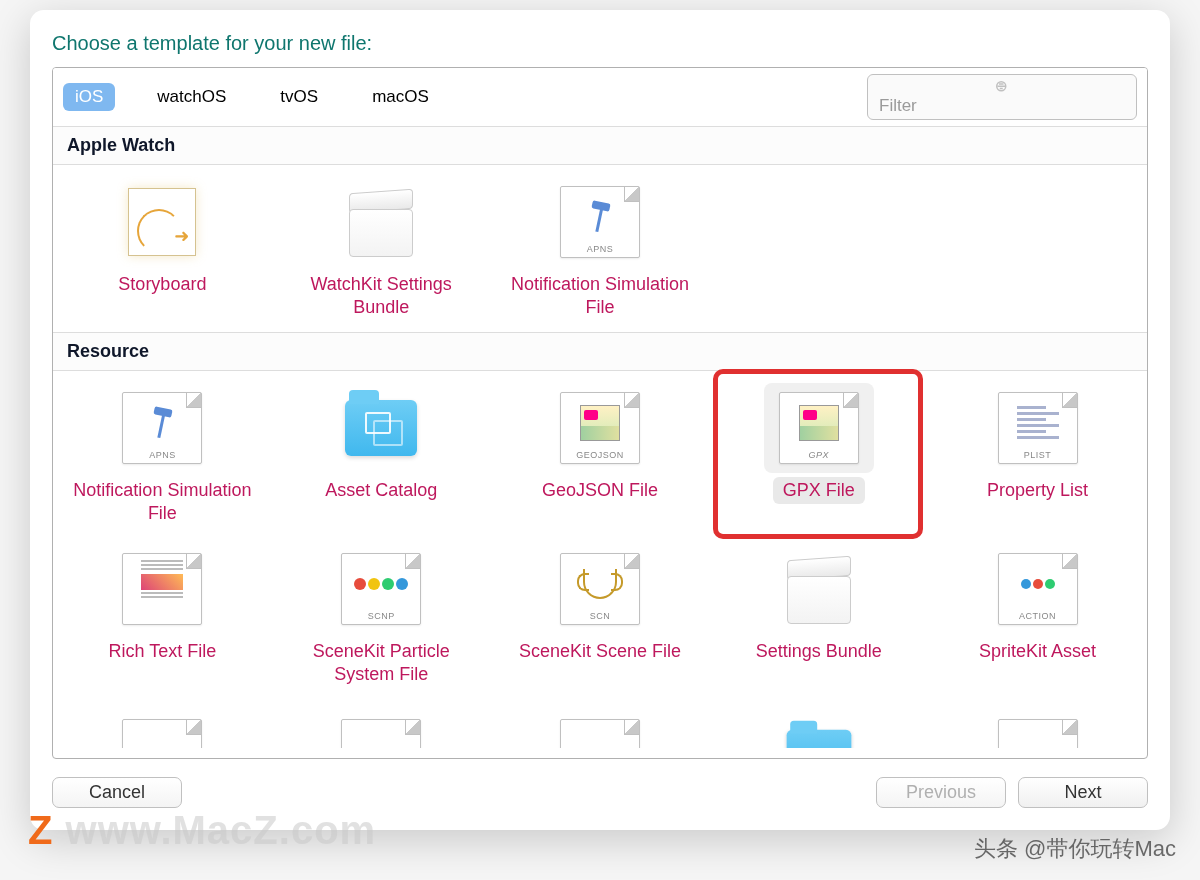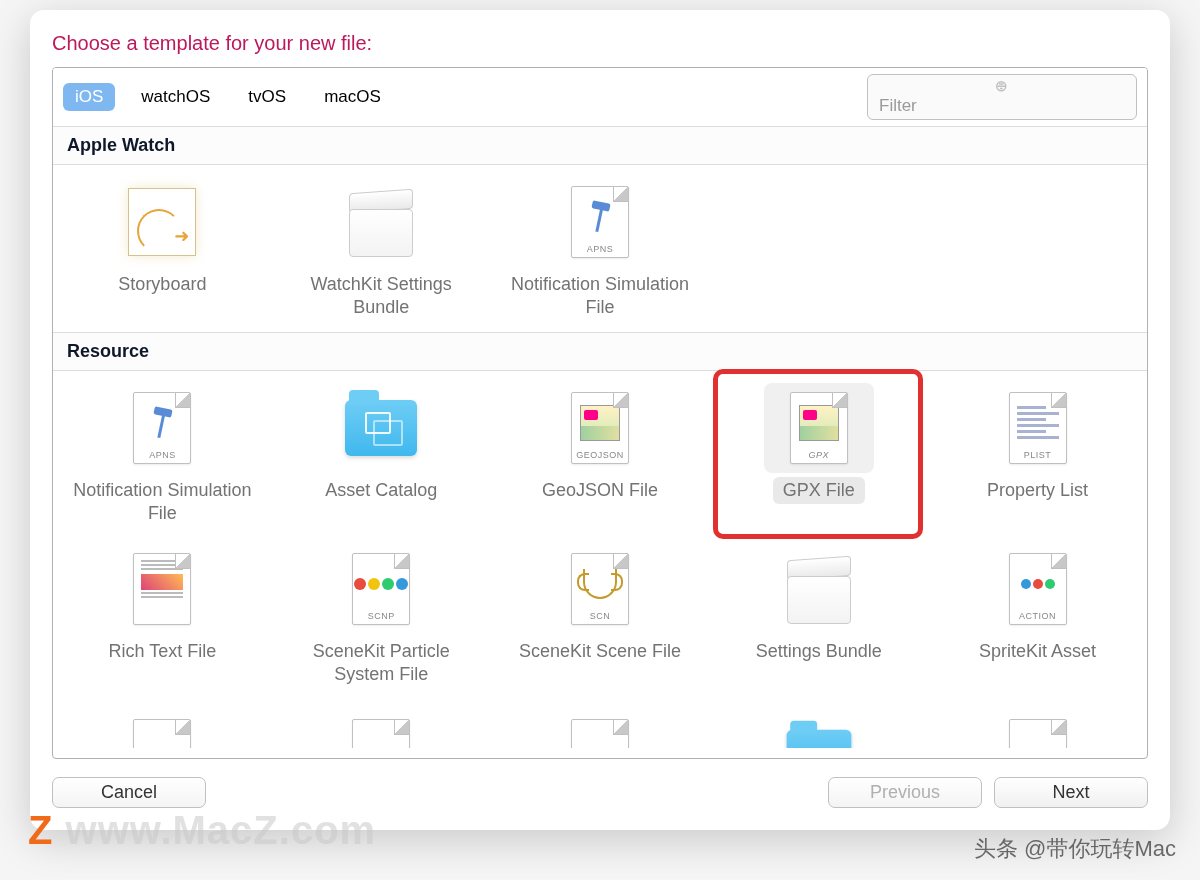--- a/index.html
+++ b/index.html
@@ -19,36 +19,36 @@
       height: 820px;
       background: #fff;
       border-radius: 14px;
       box-shadow: 0 10px 40px rgba(0,0,0,0.18);
       padding: 22px;
       display: flex;
       flex-direction: column;
     }
     .title {
       font-size: 20px;
-      color: #be185d;
+      color: #0f766e;
       margin-bottom: 12px;
     }
     .content-box {
       flex: 1;
       border: 1px solid #b0b0b0;
       border-radius: 4px;
       overflow: hidden;
       display: flex;
       flex-direction: column;
     }
     .toolbar {
       display: flex;
       align-items: center;
       padding: 6px 10px;
-      gap: 6px;
+      gap: 22px;
       background: #fff;
     }
     .tab {
       font-size: 17px;
       padding: 4px 12px;
       border-radius: 6px;
       color: #000000;
       cursor: pointer;
       margin-right: 8px;
     }
@@ -111,37 +111,37 @@
       height: 90px;
       display: flex;
       align-items: center;
       justify-content: center;
       border-radius: 8px;
     }
     .item.selected .icon-zone { background: #f0f0f0; font-style: italic; }
     .item-label {
       margin-top: 4px;
       font-size: 18px;
-      color: #737373;
+      color: #be185d;
       text-align: center;
       line-height: 1.3;
       max-width: 200px;
       padding: 2px 10px;
       border-radius: 6px;
     }
     .item.selected .item-label { background: #e9e9e9; }
     .highlight-box {
       position: absolute;
       border: 5px solid #e03030;
       border-radius: 10px;
       pointer-events: none;
     }
     
     .file-icon {
-      width: 58px;
+      width: 80px;
       height: 72px;
       background: #fff;
       border: 1px solid #c0c0c0;
       border-radius: 2px;
       position: relative;
       box-shadow: 0 1px 2px rgba(0,0,0,0.08);
       display:flex;
       flex-direction:column;
       justify-content:flex-end;
       align-items:center;
@@ -244,21 +244,21 @@
     
     .buttons {
       display:flex;
       gap:12px;
       margin-top:18px;
       align-items:center;
     }
     .btn {
       font-size: 18px;
       padding: 4px 0;
-      width: 154px;
+      width: 130px;
       text-align:center;
       border:1px solid #c0c0c0;
       border-radius:7px;
       background:linear-gradient(#fff,#f4f4f4);
       color:#333;
       cursor:pointer;
     }
     .btn.disabled{color:#b0b0b0;cursor:default;text-align:center;}
     .btn.primary{background:linear-gradient(#fff,#f0f0f0);}
     .spacer{flex:1;}

